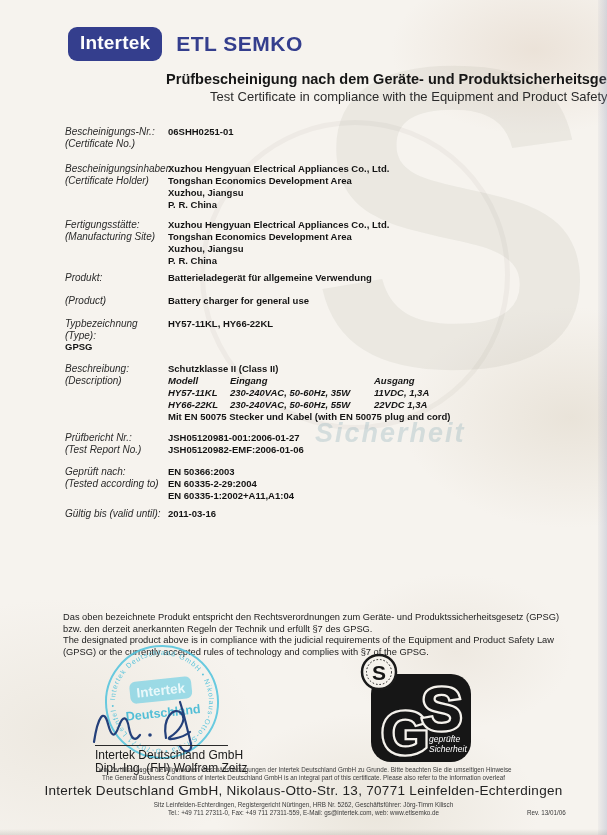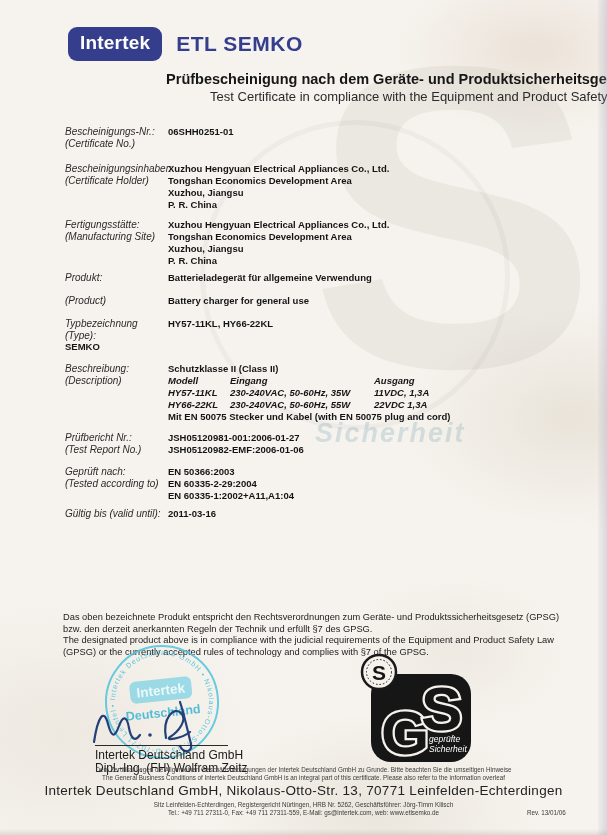--- a/index.html
+++ b/index.html
@@ -152,21 +152,21 @@
   </div>
 
   <div class="frow" style="top:318px">
     <div class="flabel">
       <div>Typbezeichnung (Type):</div>
     </div>
     <div class="fvalue">HY57-11KL, HY66-22KL</div>
   </div>
 
   <div class="frow" style="top:341px">
-    <div class="fvalue">SEMKO</div>
+    <div class="fvalue">GPSG</div>
   </div>
 
   <div class="frow" style="top:363px">
     <div class="flabel">
       <div>Beschreibung:</div>
       <div>(Description)</div>
     </div>
     <div class="fvalue">
       <div>Schutzklasse II (Class II)</div>
       <div class="dtable">

